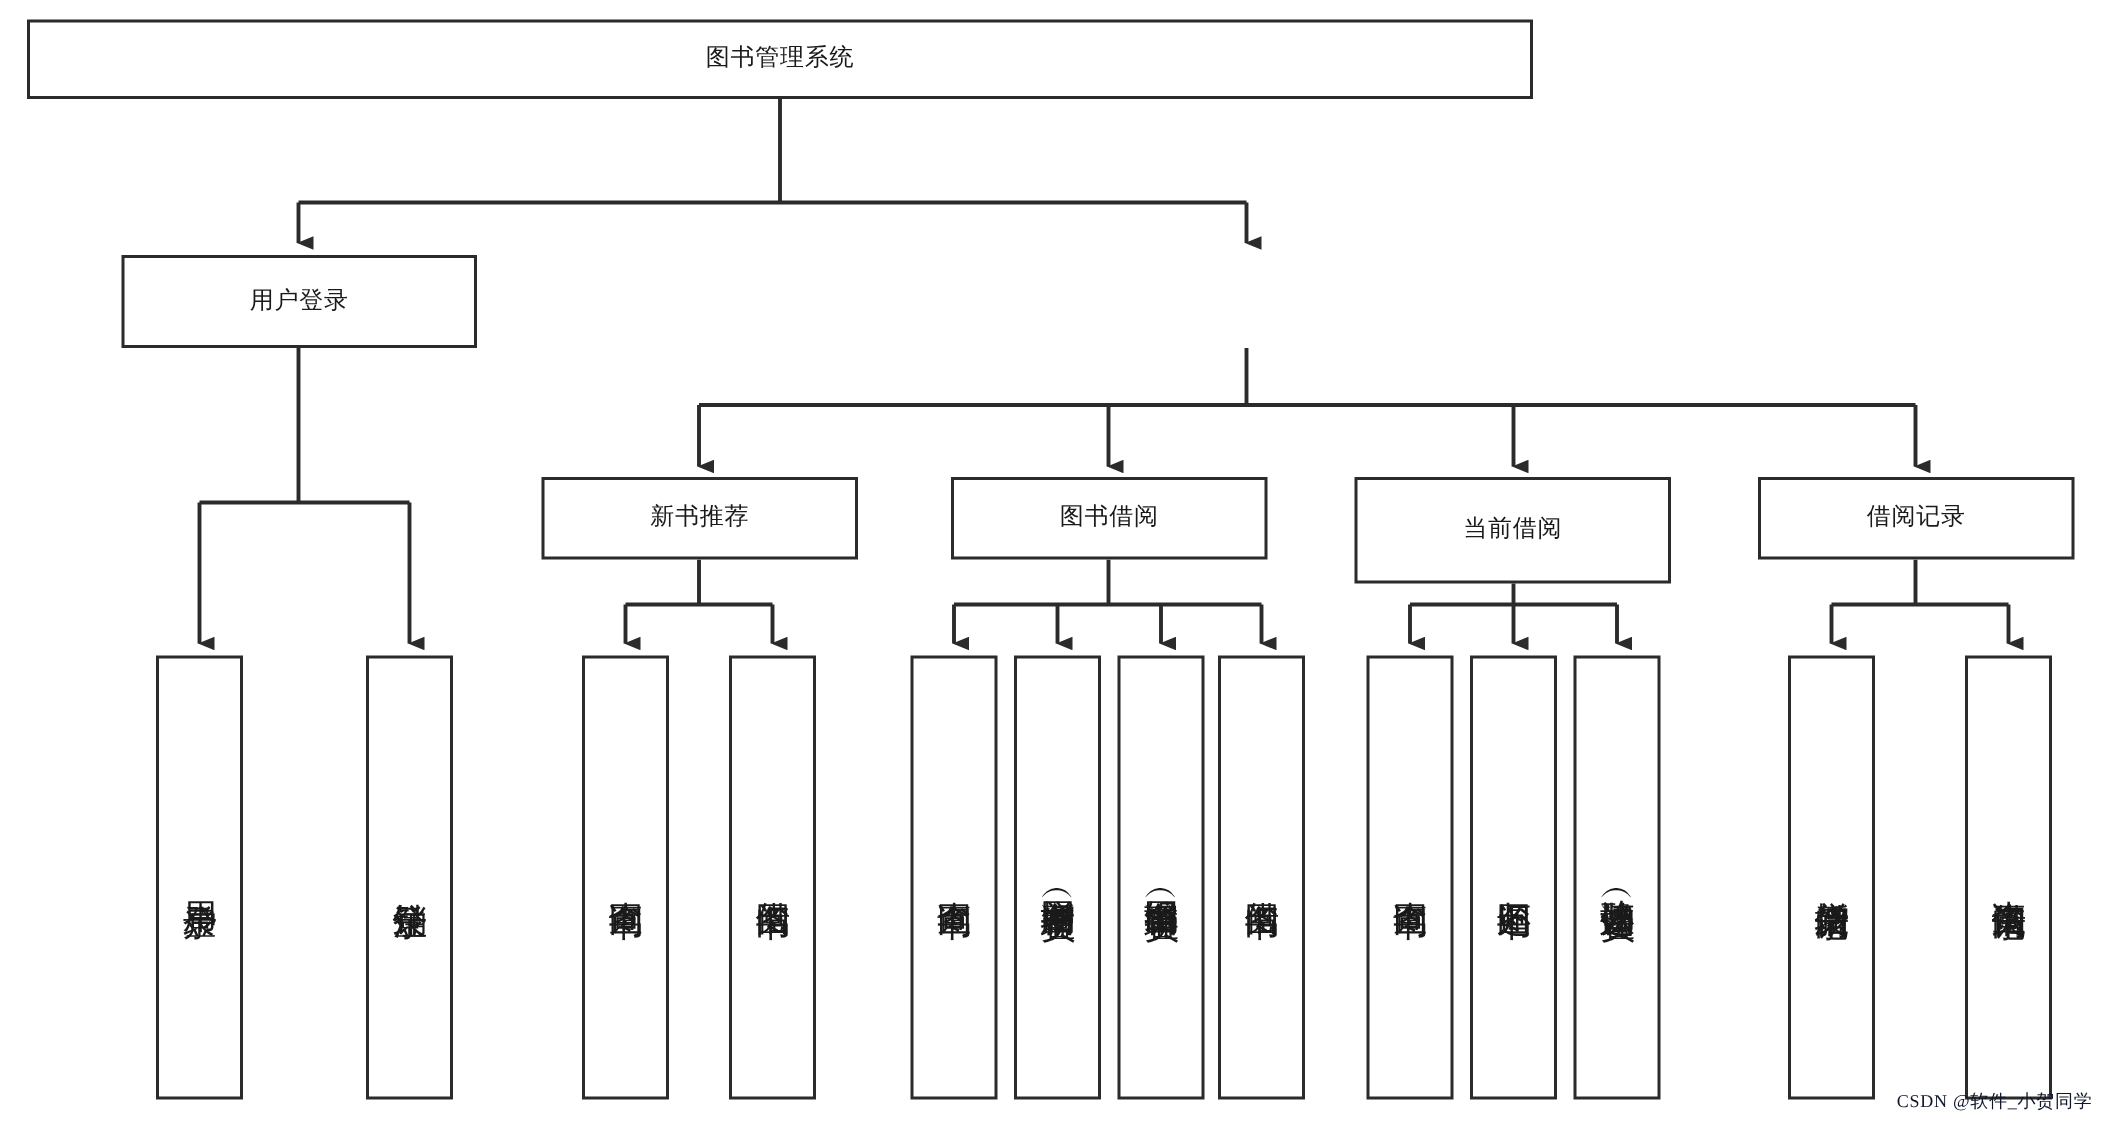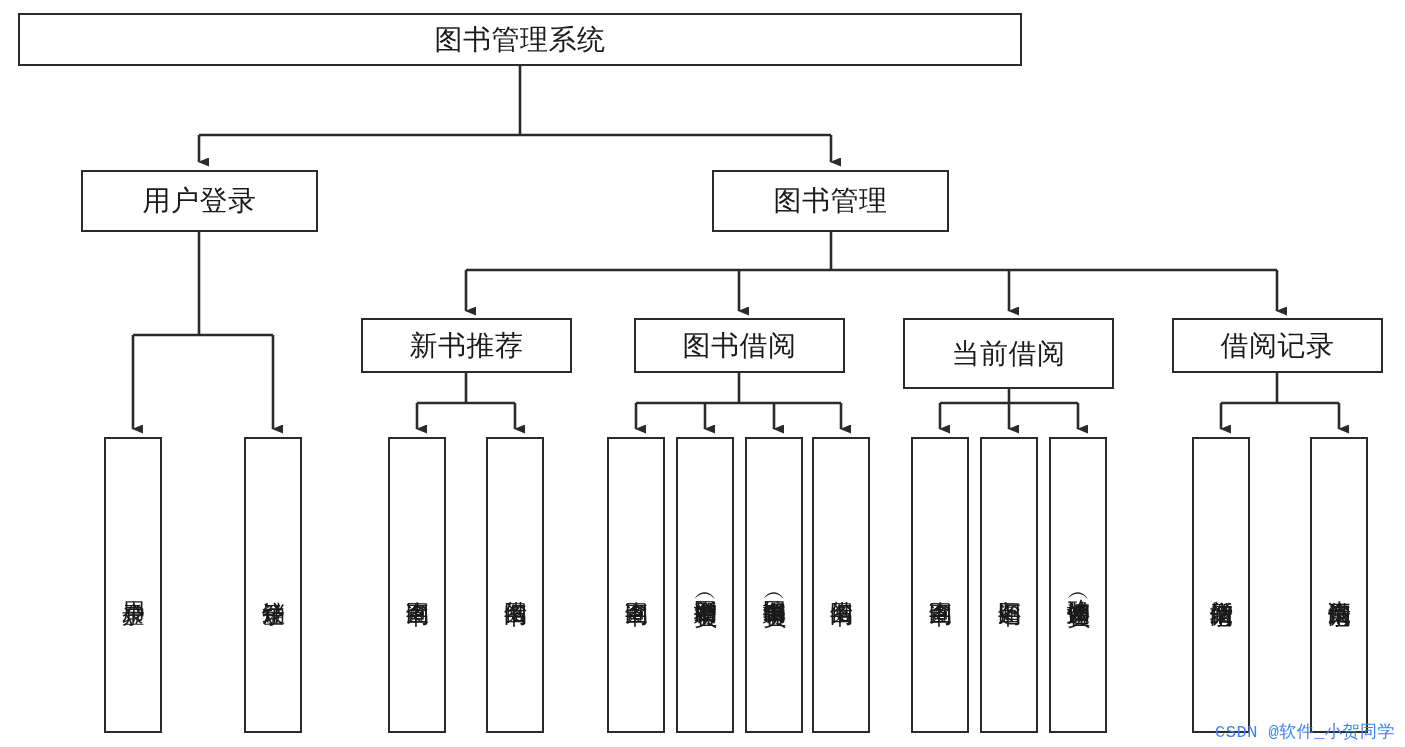--- a/index.html
+++ b/index.html
@@ -37,21 +37,21 @@
     color: #1a1a1a;
   }
   .node-label {
     display: block;
     text-align: center;
     line-height: 1.18;
   }
   
   .node.horiz .node-label {
     writing-mode: horizontal-tb;
-    font-size: 28px;
+    font-size: 16px;
     letter-spacing: 0.5px;
     white-space: nowrap;
   }
   
   .node.vert {
     align-items: center;
     justify-content: center;
     padding: 4px 0;
   }
   .node.vert .node-label {
@@ -59,25 +59,25 @@
     text-orientation: upright;
     font-size: 23px;
     line-height: 1.12;
     letter-spacing: 1px;
     max-height: 100%;
   }
   #watermark {
     position: absolute;
     right: 10px;
     bottom: 4px;
-    font-size: 17px;
-    color: #3b82f6;
+    font-size: 12px;
+    color: #0f172a;
     letter-spacing: 0.5px;
     white-space: nowrap;
-    font-family: Liberation Mono, monospace;
+    font-family: Liberation Serif, serif;
   }
 </style>
 </head>
 <body>
 
 <div id="diagram-root">
 
   <svg id="connector-layer" width="1405" height="747" viewBox="0 0 1405 747" xmlns="http://www.w3.org/2000/svg">
     <defs>
       <marker id="arrowhead" markerWidth="9" markerHeight="11" refX="4.5" refY="10" orient="auto" markerUnits="userSpaceOnUse">
@@ -129,23 +129,20 @@
   </svg>
 
   <div class="node horiz" style="left:18px; top:13px; width:1004px; height:53px;">
     <span class="node-label">图书管理系统</span>
   </div>
 
   <div class="node horiz" style="left:81px; top:170px; width:237px; height:62px;">
     <span class="node-label">用户登录</span>
   </div>
 
-  <div class="node horiz" style="left:712px; top:170px; width:237px; height:62px;">
-    <span class="node-label">图书管理</span>
-  </div>
 
   <div class="node horiz" style="left:634px; top:318px; width:211px; height:55px;">
     <span class="node-label">图书借阅</span>
   </div>
 
   <div class="node horiz" style="left:361px; top:318px; width:211px; height:55px;">
     <span class="node-label">新书推荐</span>
   </div>
 
   <div class="node horiz" style="left:903px; top:318px; width:211px; height:71px;">

